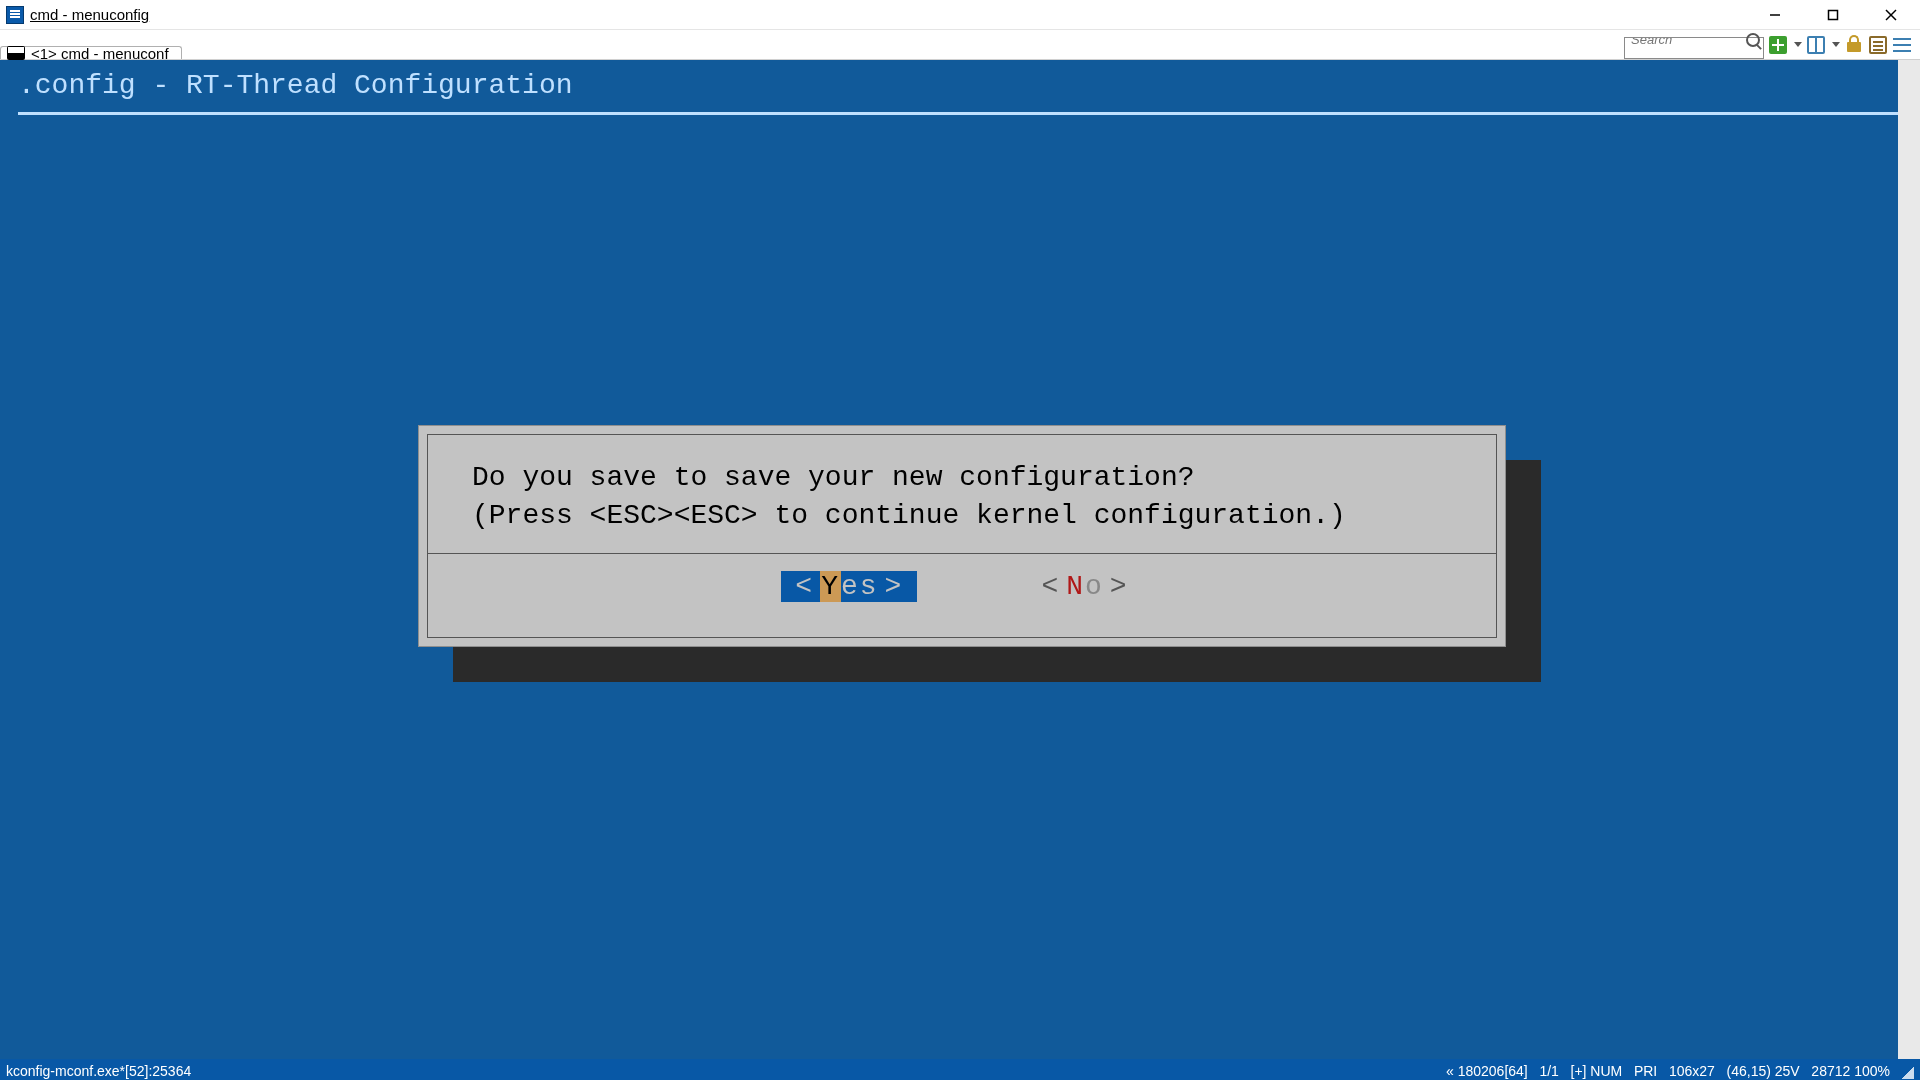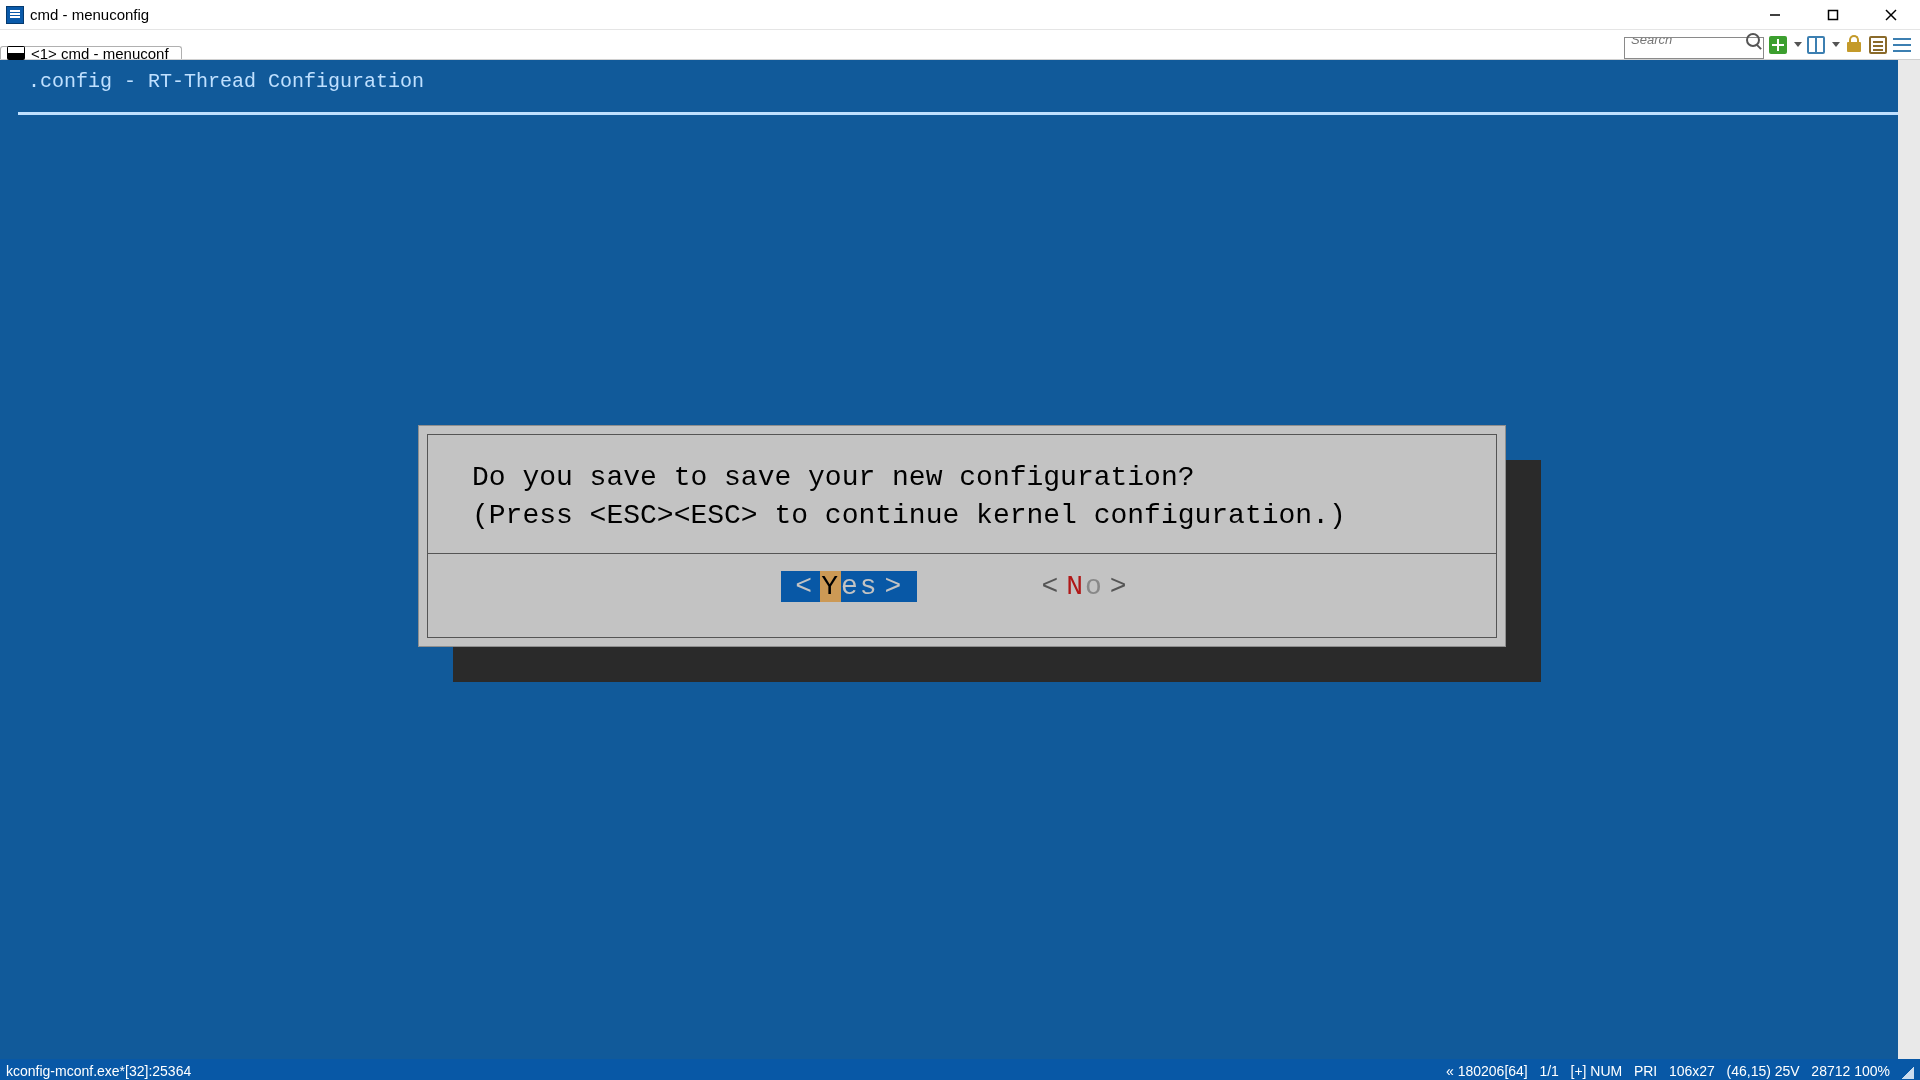--- a/index.html
+++ b/index.html
@@ -31,21 +31,21 @@
     box-sizing: border-box;
   }
   .titlebar .app-icon::after {
     content: "";
     position: absolute;
     left: 3px; right: 3px; top: 6px;
     height: 2px;
     background: #fff;
     box-shadow: 0 3px 0 #fff, 0 -3px 0 #fff;
   }
-  .titlebar .title-text { flex: 0 0 auto; }
+  .titlebar .title-text { flex: 0 0 auto; text-decoration: underline; }
   .titlebar .spacer { flex: 1 1 auto; }
   .win-controls { display: flex; }
   .win-btn {
     width: 58px; height: 29px;
     display: flex; align-items: center; justify-content: center;
     font-size: 14px; color: #000;
   }
 
   
   .tabbar {
@@ -146,23 +146,23 @@
   .terminal {
     position: relative;
     width: 1920px;
     height: calc(1080px - 29px - 29px - 23px);
     background: #115a9a;
     font-family: Consolas, "Courier New", monospace;
     color: #bfe0ff;
   }
   .heading {
     position: absolute;
-    left: 28px;
+    left: 18px;
     top: 10px;
-    font-size: 20px;
+    font-size: 28px;
     letter-spacing: 0px;
     white-space: pre;
   }
   .hr {
     position: absolute;
     left: 18px;
     right: 18px;
     top: 52px;
     height: 3px;
     background: #bfe0ff;
@@ -353,17 +353,17 @@
           <span class="angle">&gt;</span>
         </span>
       </div>
     </div>
   </div>
 
   <div class="vscroll"></div>
 </div>
 
 <div class="statusbar">
-  <div class="left">kconfig-mconf.exe*[32]:25364</div>
+  <div class="left">kconfig-mconf.exe*[52]:25364</div>
   <div class="spacer"></div>
   <div class="right">« 180206[64]   1/1   [+] NUM   PRI   106x27   (46,15) 25V   28712 100%</div>
   <div class="grip"></div>
 </div>
 
 </body></html>

